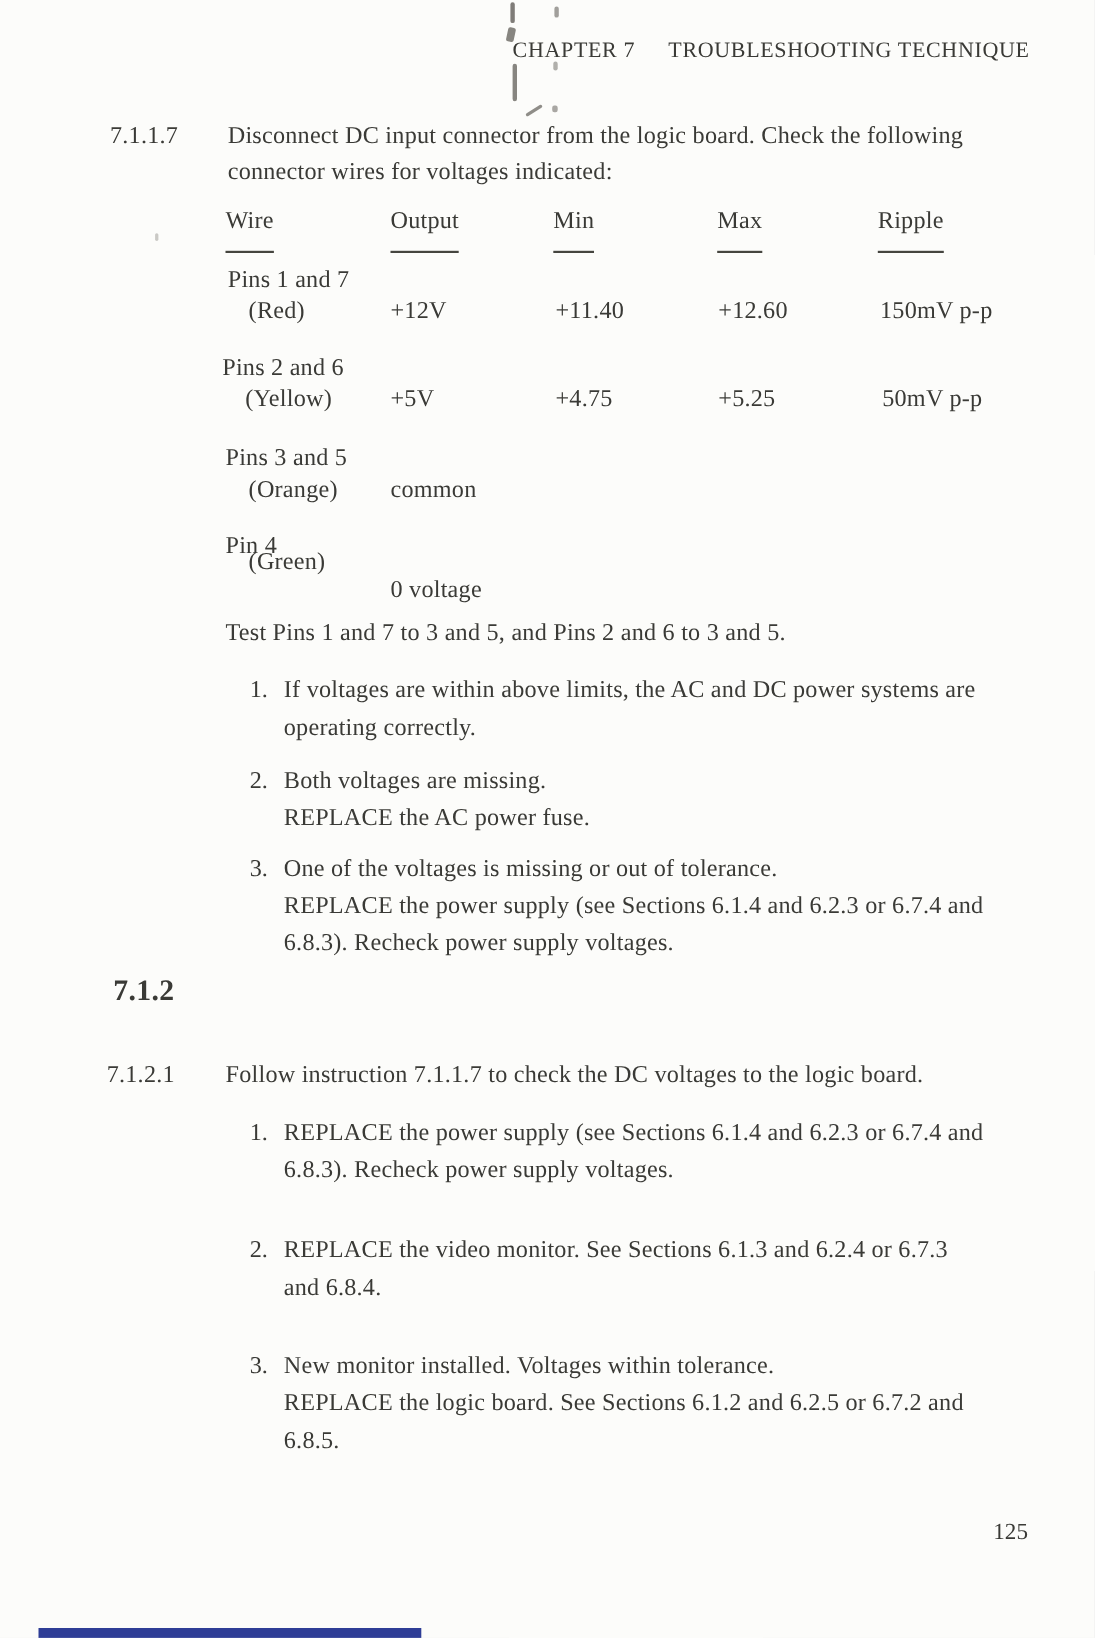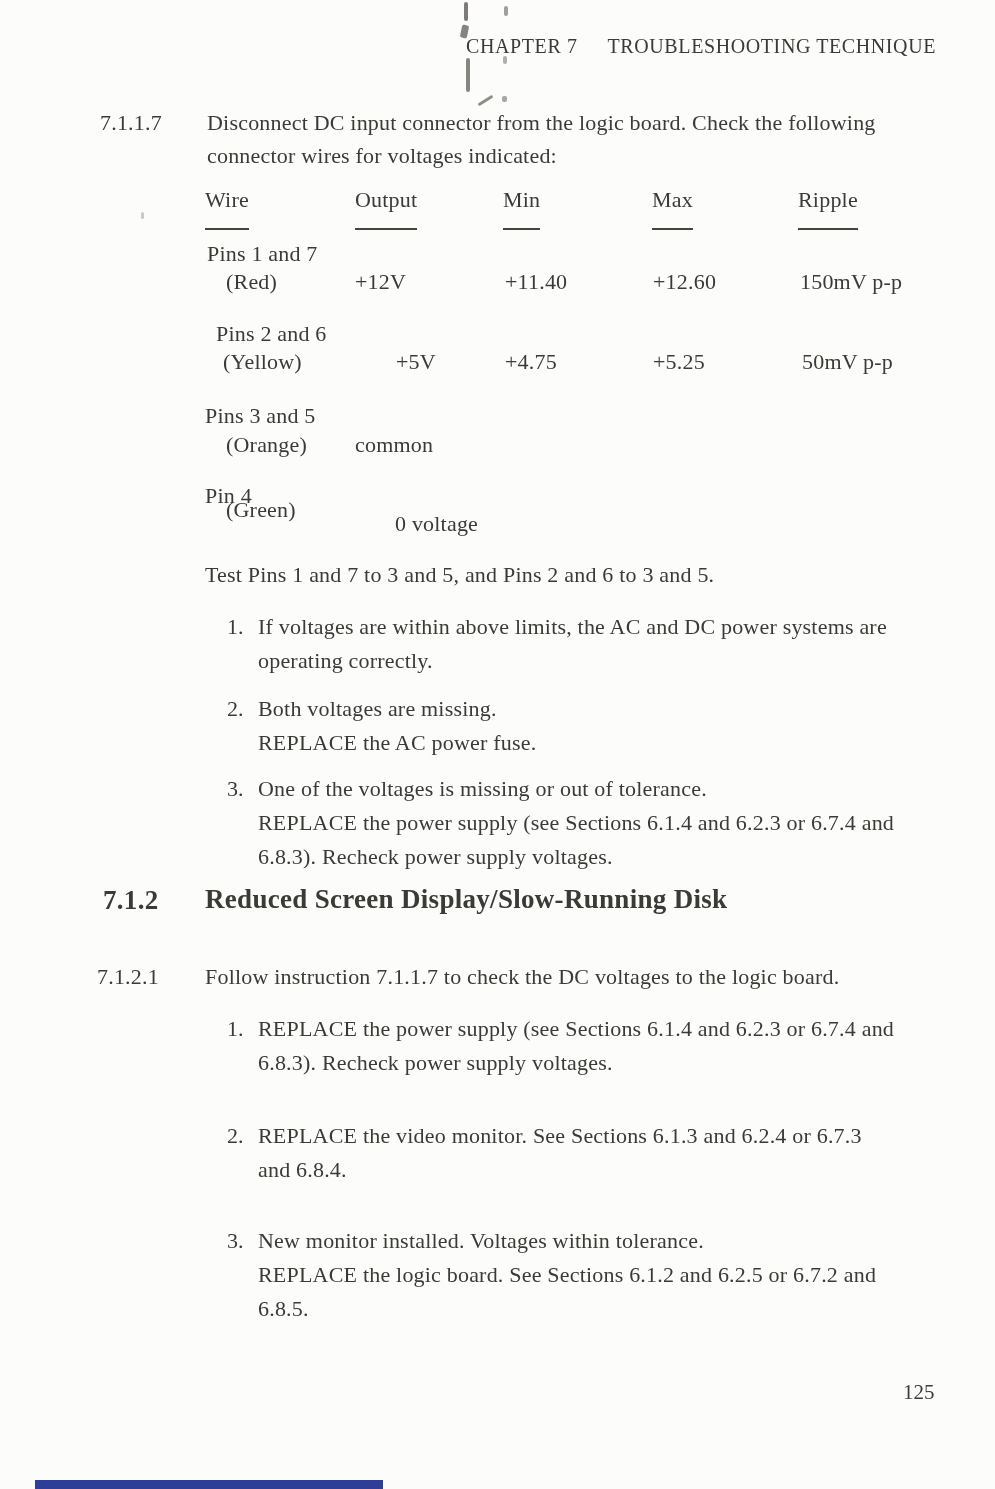--- a/index.html
+++ b/index.html
@@ -57,34 +57,34 @@
   <div class="abs body-text" style="left:652px; top:183px;"><span class="th">Max</span></div>
   <div class="abs body-text" style="left:798px; top:183px;"><span class="th">Ripple</span></div>
 
   <div class="abs body-text" style="left:207px; top:237px;">Pins 1 and 7</div>
   <div class="abs body-text" style="left:226px; top:265px;">(Red)</div>
   <div class="abs body-text" style="left:355px; top:265px;">+12V</div>
   <div class="abs body-text" style="left:505px; top:265px;">+11.40</div>
   <div class="abs body-text" style="left:653px; top:265px;">+12.60</div>
   <div class="abs body-text" style="left:800px; top:265px;">150mV p-p</div>
 
-  <div class="abs body-text" style="left:216px; top:317px;">Pins 2 and 6</div>
+  <div class="abs body-text" style="left:202px; top:317px;">Pins 2 and 6</div>
   <div class="abs body-text" style="left:223px; top:345px;">(Yellow)</div>
-  <div class="abs body-text" style="left:355px; top:345px;margin-left:41px;">+5V</div>
+  <div class="abs body-text" style="left:355px; top:345px;">+5V</div>
   <div class="abs body-text" style="left:505px; top:345px;">+4.75</div>
   <div class="abs body-text" style="left:653px; top:345px;">+5.25</div>
   <div class="abs body-text" style="left:802px; top:345px;">50mV p-p</div>
 
   <div class="abs body-text" style="left:205px; top:399px;">Pins 3 and 5</div>
   <div class="abs body-text" style="left:226px; top:428px;">(Orange)</div>
   <div class="abs body-text" style="left:355px; top:428px;">common</div>
 
   <div class="abs body-text" style="left:205px; top:479px;">Pin 4</div>
   <div class="abs body-text" style="left:226px; top:493px;">(Green)</div>
-  <div class="abs body-text" style="left:355px; top:507px;margin-left:40px;">0 voltage</div>
+  <div class="abs body-text" style="left:355px; top:519px;">0 voltage</div>
 
   <div class="abs body-text" style="left:205px; top:558px;">Test Pins 1 and 7 to 3 and 5, and Pins 2 and 6 to 3 and 5.</div>
 
   <div class="abs list-num" style="left:227px; top:610px;">1.</div>
   <div class="abs body-text list-text" style="left:258px; top:610px;">
     <div>If voltages are within above limits, the AC and DC power systems are</div>
     <div>operating correctly.</div>
   </div>
 
   <div class="abs list-num" style="left:227px; top:692px;">2.</div>
@@ -94,21 +94,20 @@
   </div>
 
   <div class="abs list-num" style="left:227px; top:772px;">3.</div>
   <div class="abs body-text list-text" style="left:258px; top:772px;">
     <div>One of the voltages is missing or out of tolerance.</div>
     <div>REPLACE the power supply (see Sections 6.1.4 and 6.2.3 or 6.7.4 and</div>
     <div>6.8.3). Recheck power supply voltages.</div>
   </div>
 
   <div class="abs h2" style="left:103px; top:885px;">7.1.2</div>
-  <div class="abs h2" style="left:205px; top:884px;">Reduced Screen Display/Slow-Running Disk</div>
 
   <div class="abs body-text" style="left:97px;  top:960px;text-align:center;">7.1.2.1</div>
   <div class="abs body-text" style="left:205px; top:960px;">Follow instruction 7.1.1.7 to check the DC voltages to the logic board.</div>
 
   <div class="abs list-num" style="left:227px; top:1012px;">1.</div>
   <div class="abs body-text list-text" style="left:258px; top:1012px;">
     <div>REPLACE the power supply (see Sections 6.1.4 and 6.2.3 or 6.7.4 and</div>
     <div>6.8.3). Recheck power supply voltages.</div>
   </div>
 

